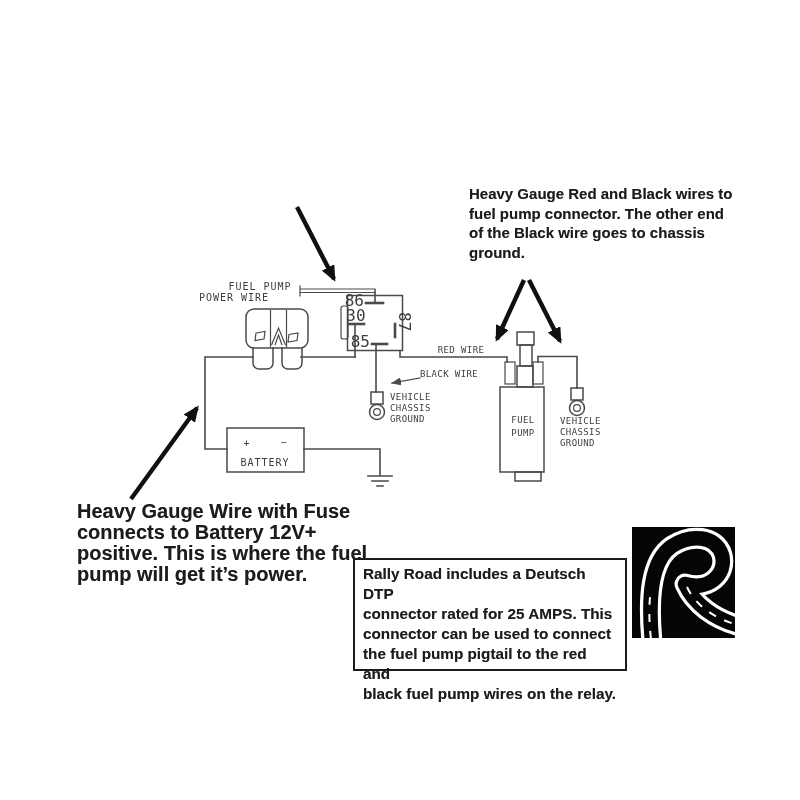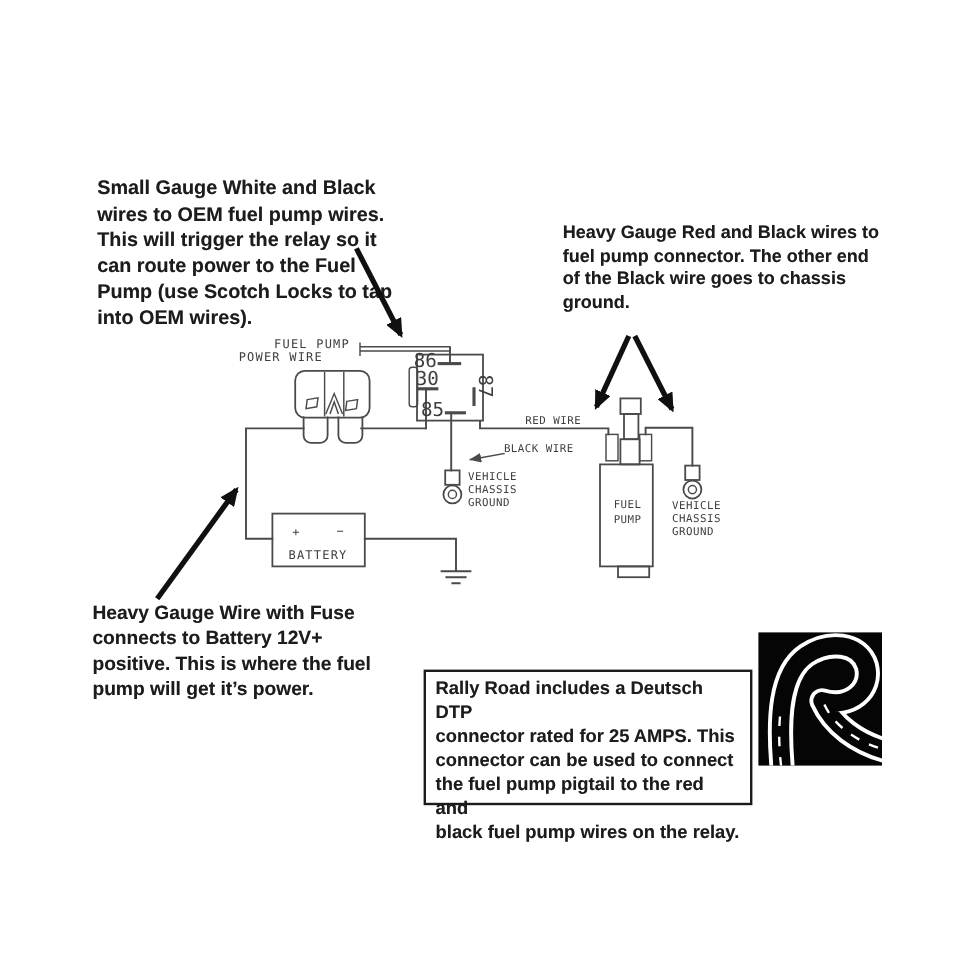--- a/index.html
+++ b/index.html
@@ -7,21 +7,21 @@
   .page{
     position:relative;width:800px;height:800px;background:#ffffff;overflow:hidden;
     font-family:"Liberation Sans",sans-serif;color:#1d1d1d;
   }
   .annotation{
     position:absolute;white-space:pre-line;font-weight:600;
     color:#1c1c1c;text-shadow:0 0 .5px rgba(20,20,20,.45);
   }
   .ann-tl{left:81px;top:147px;font-size:16.5px;line-height:21.5px;}
   .ann-tr{left:469px;top:184px;font-size:15px;line-height:19.5px;}
-  .ann-bl{left:77px;top:501px;font-size:16px;line-height:21px;}
+  .ann-bl{left:77px;top:501px;font-size:20px;line-height:21px;}
   .infobox{
     position:absolute;left:353px;top:527px;width:274px;height:113px;
     border:2px solid #1b1b1b;box-sizing:border-box;padding:4px 8px;margin-top:31px;
   }
   .infobox .txt{
     white-space:pre-line;font-size:15.3px;line-height:20px;font-weight:600;
     color:#1c1c1c;text-shadow:0 0 .5px rgba(20,20,20,.45);
   }
   svg.schem{position:absolute;left:0;top:0;}
   svg text{font-family:"DejaVu Sans Mono",monospace;fill:#3e3e3e;}
@@ -33,26 +33,20 @@
   .thick{stroke-width:2.6;}
   .part{stroke:#4a4a4a;fill:none;stroke-width:1.5;}
   .fine{stroke-width:1.2;}
   .bigarrow{stroke:#101010;stroke-width:4.4;fill:none;}
 </style>
 </head>
 <body>
 
 <div class="page">
 
-  <div class="annotation ann-tl">Small Gauge White and Black
-wires to OEM fuel pump wires.
-This will trigger the relay so it
-can route power to the Fuel
-Pump (use Scotch Locks to tap
-into OEM wires).</div>
   <div class="annotation ann-tr">Heavy Gauge Red and Black wires to
 fuel pump connector.  The other end
 of the Black wire goes to chassis
 ground.</div>
   <div class="annotation ann-bl">Heavy Gauge Wire with Fuse
 connects to Battery 12V+
 positive.  This is where the fuel
 pump will get it’s power.</div>
 
   <div class="infobox">

